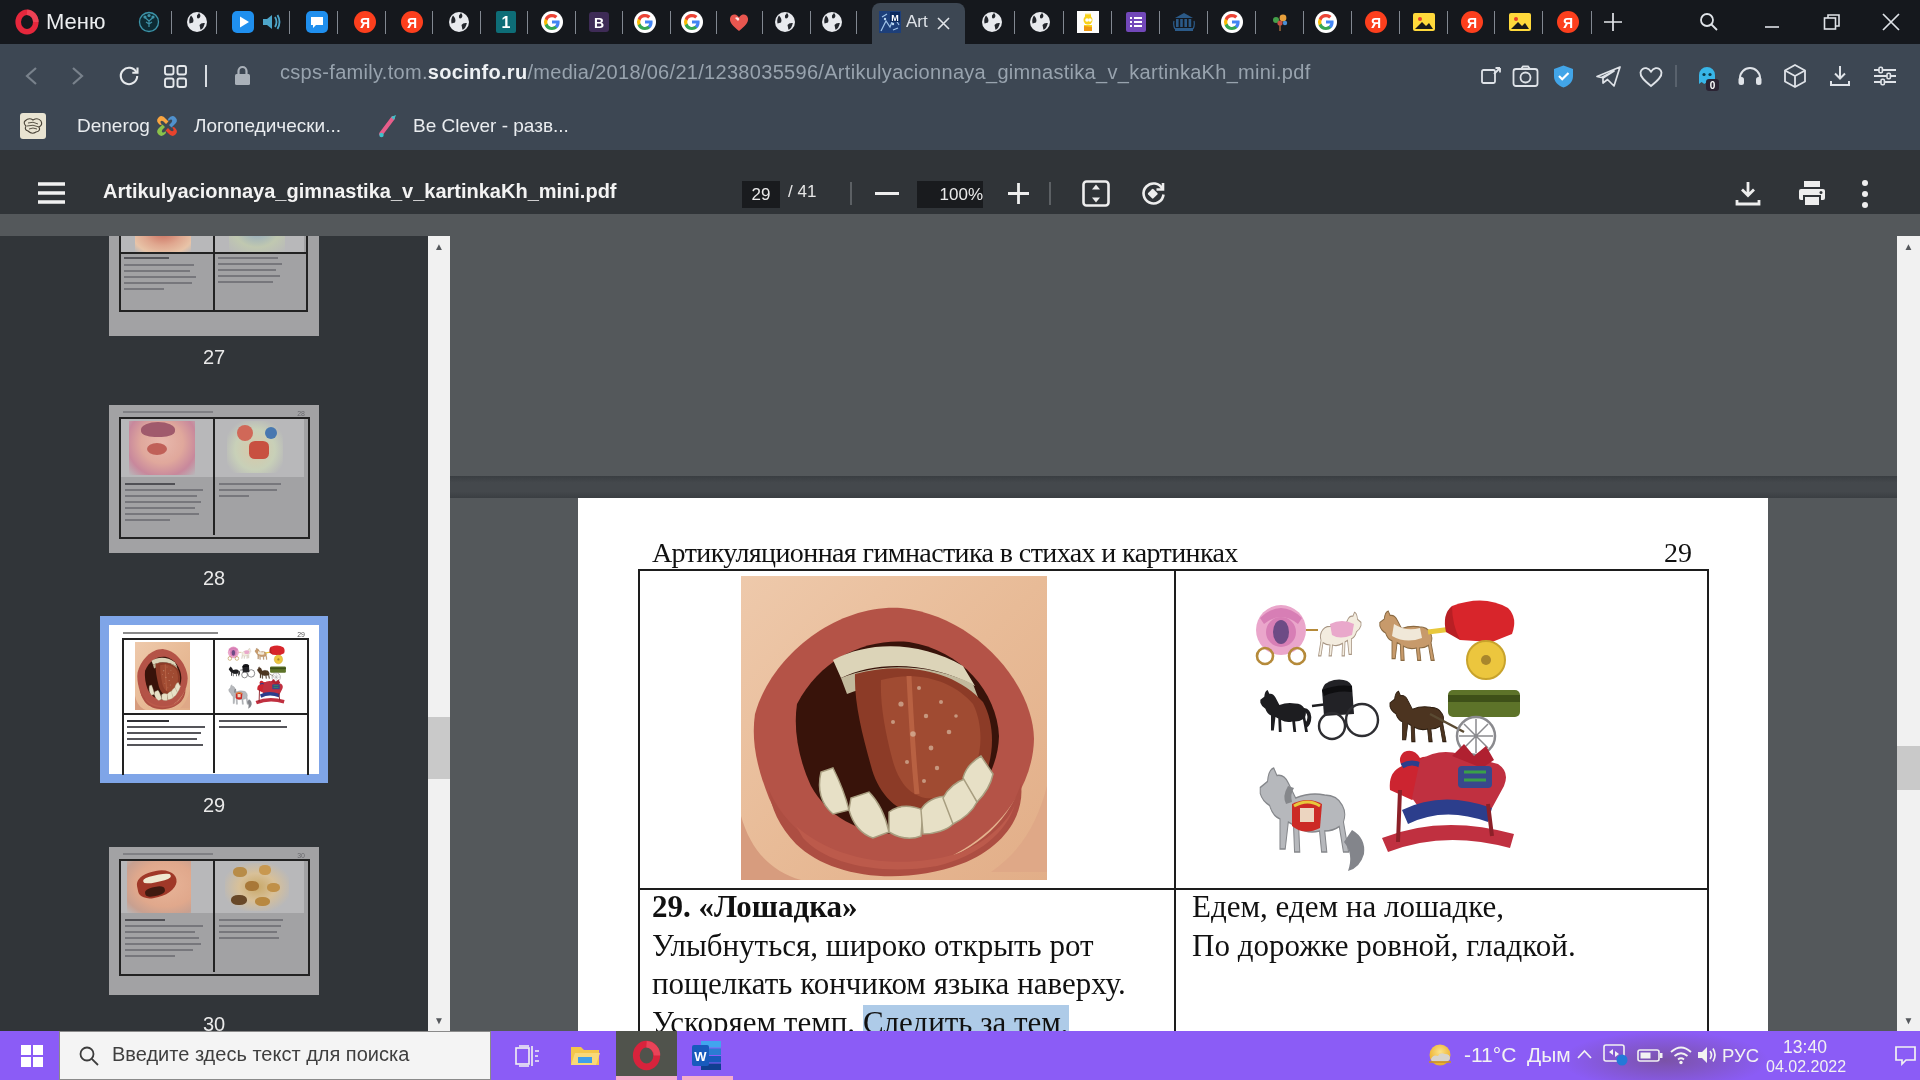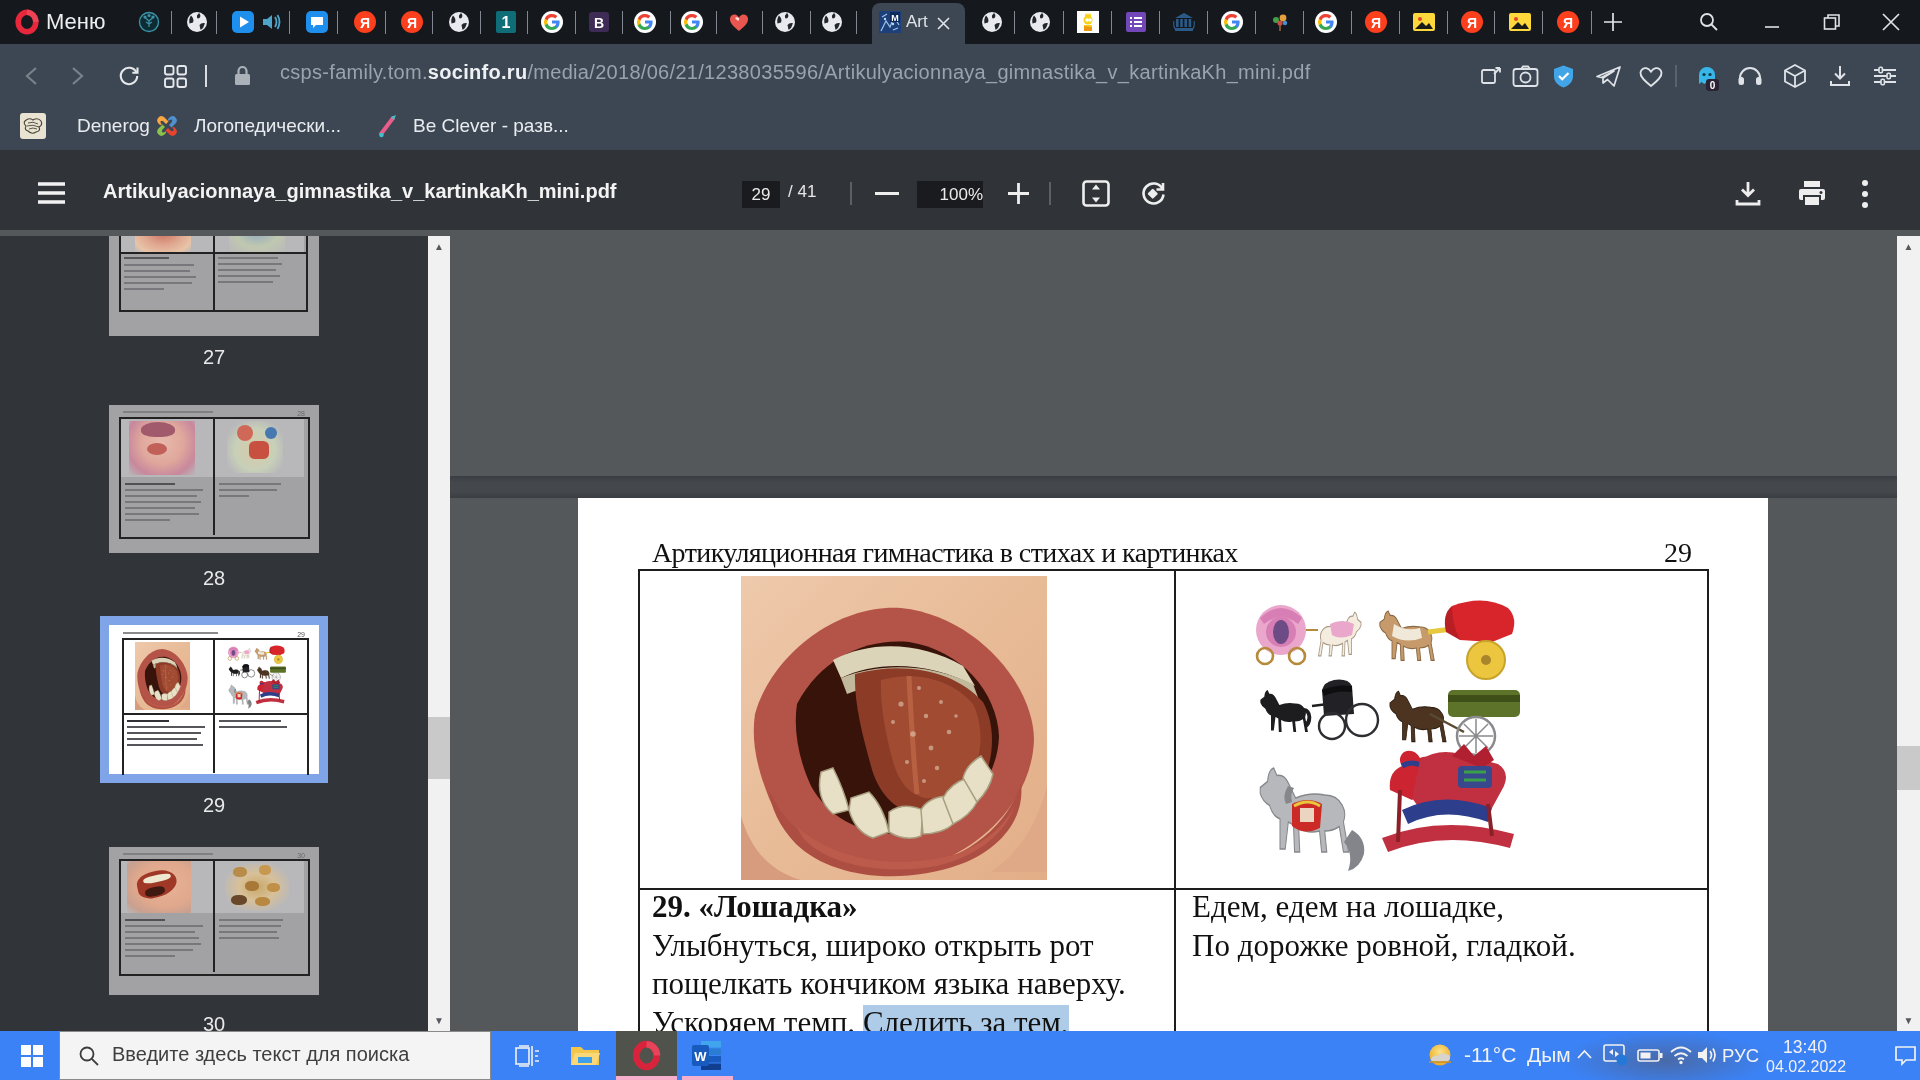--- a/index.html
+++ b/index.html
@@ -9,34 +9,34 @@
 #tabbar{position:absolute;left:0;top:0;width:1920px;height:44px;background:#15181d;}
 .tsep{position:absolute;top:11px;width:1px;height:23px;background:#828891;}
 .fav{position:absolute;top:11px;width:22px;height:22px;}
 .fav svg{display:block;width:22px;height:22px;}
 #activetab{position:absolute;left:872px;top:3px;width:93px;height:41px;background:#3d4753;border-radius:8px 8px 0 0;}
 
 #addrbar{position:absolute;left:0;top:44px;width:1920px;height:60px;background:#3d4753;}
 
 #bookbar{position:absolute;left:0;top:104px;width:1920px;height:46px;background:#3d4753;}
 
-#pdfbar{position:absolute;left:0;top:150px;width:1920px;height:80px;background:#303438;}
+#pdfbar{position:absolute;left:0;top:150px;width:1920px;height:64px;background:#303438;}
 
 #main{position:absolute;left:0;top:236px;width:1920px;height:795px;background:#54585b;overflow:hidden;}
 #sidebar{position:absolute;left:0;top:0;width:428px;height:795px;background:#313539;}
 .scrolltrack{position:absolute;top:0;width:22px;height:795px;background:#f1f1f1;}
 .scrollarrow{position:absolute;width:22px;height:21px;color:#55585c;font-size:10px;text-align:center;line-height:21px;}
 .scrollthumb{position:absolute;left:0;width:22px;background:#c9c9c9;}
 .page{position:absolute;left:578px;width:1190px;background:#fff;}
 .serif{font-family:"Liberation Serif",serif;color:#111;}
 
 .thumb{position:absolute;left:109px;width:210px;height:148px;background:#a2a2a4;}
 .tlabel{position:absolute;width:428px;text-align:center;color:#e9e9e9;font-size:20px;}
 
-#taskbar{position:absolute;left:0;top:1031px;width:1920px;height:49px;background:#3b82f6;}
+#taskbar{position:absolute;left:0;top:1031px;width:1920px;height:49px;background:#8b5cf6;}
 </style>
 </head>
 <body>
 <div id="root">
   <svg width="0" height="0" style="position:absolute">
     <defs>
       <symbol id="globe" viewBox="0 0 22 22">
         <circle cx="11" cy="11" r="10" fill="#e8eaee"></circle>
         <path d="M5 4.5 Q8.5 8 7 11.5 L3.5 12.5 Q2.5 8 5 4.5Z" fill="#23262c"></path>
         <path d="M13 2 Q15.5 4.5 13.5 7 Q10.5 8.5 11 4.5 Z" fill="#23262c"></path>

